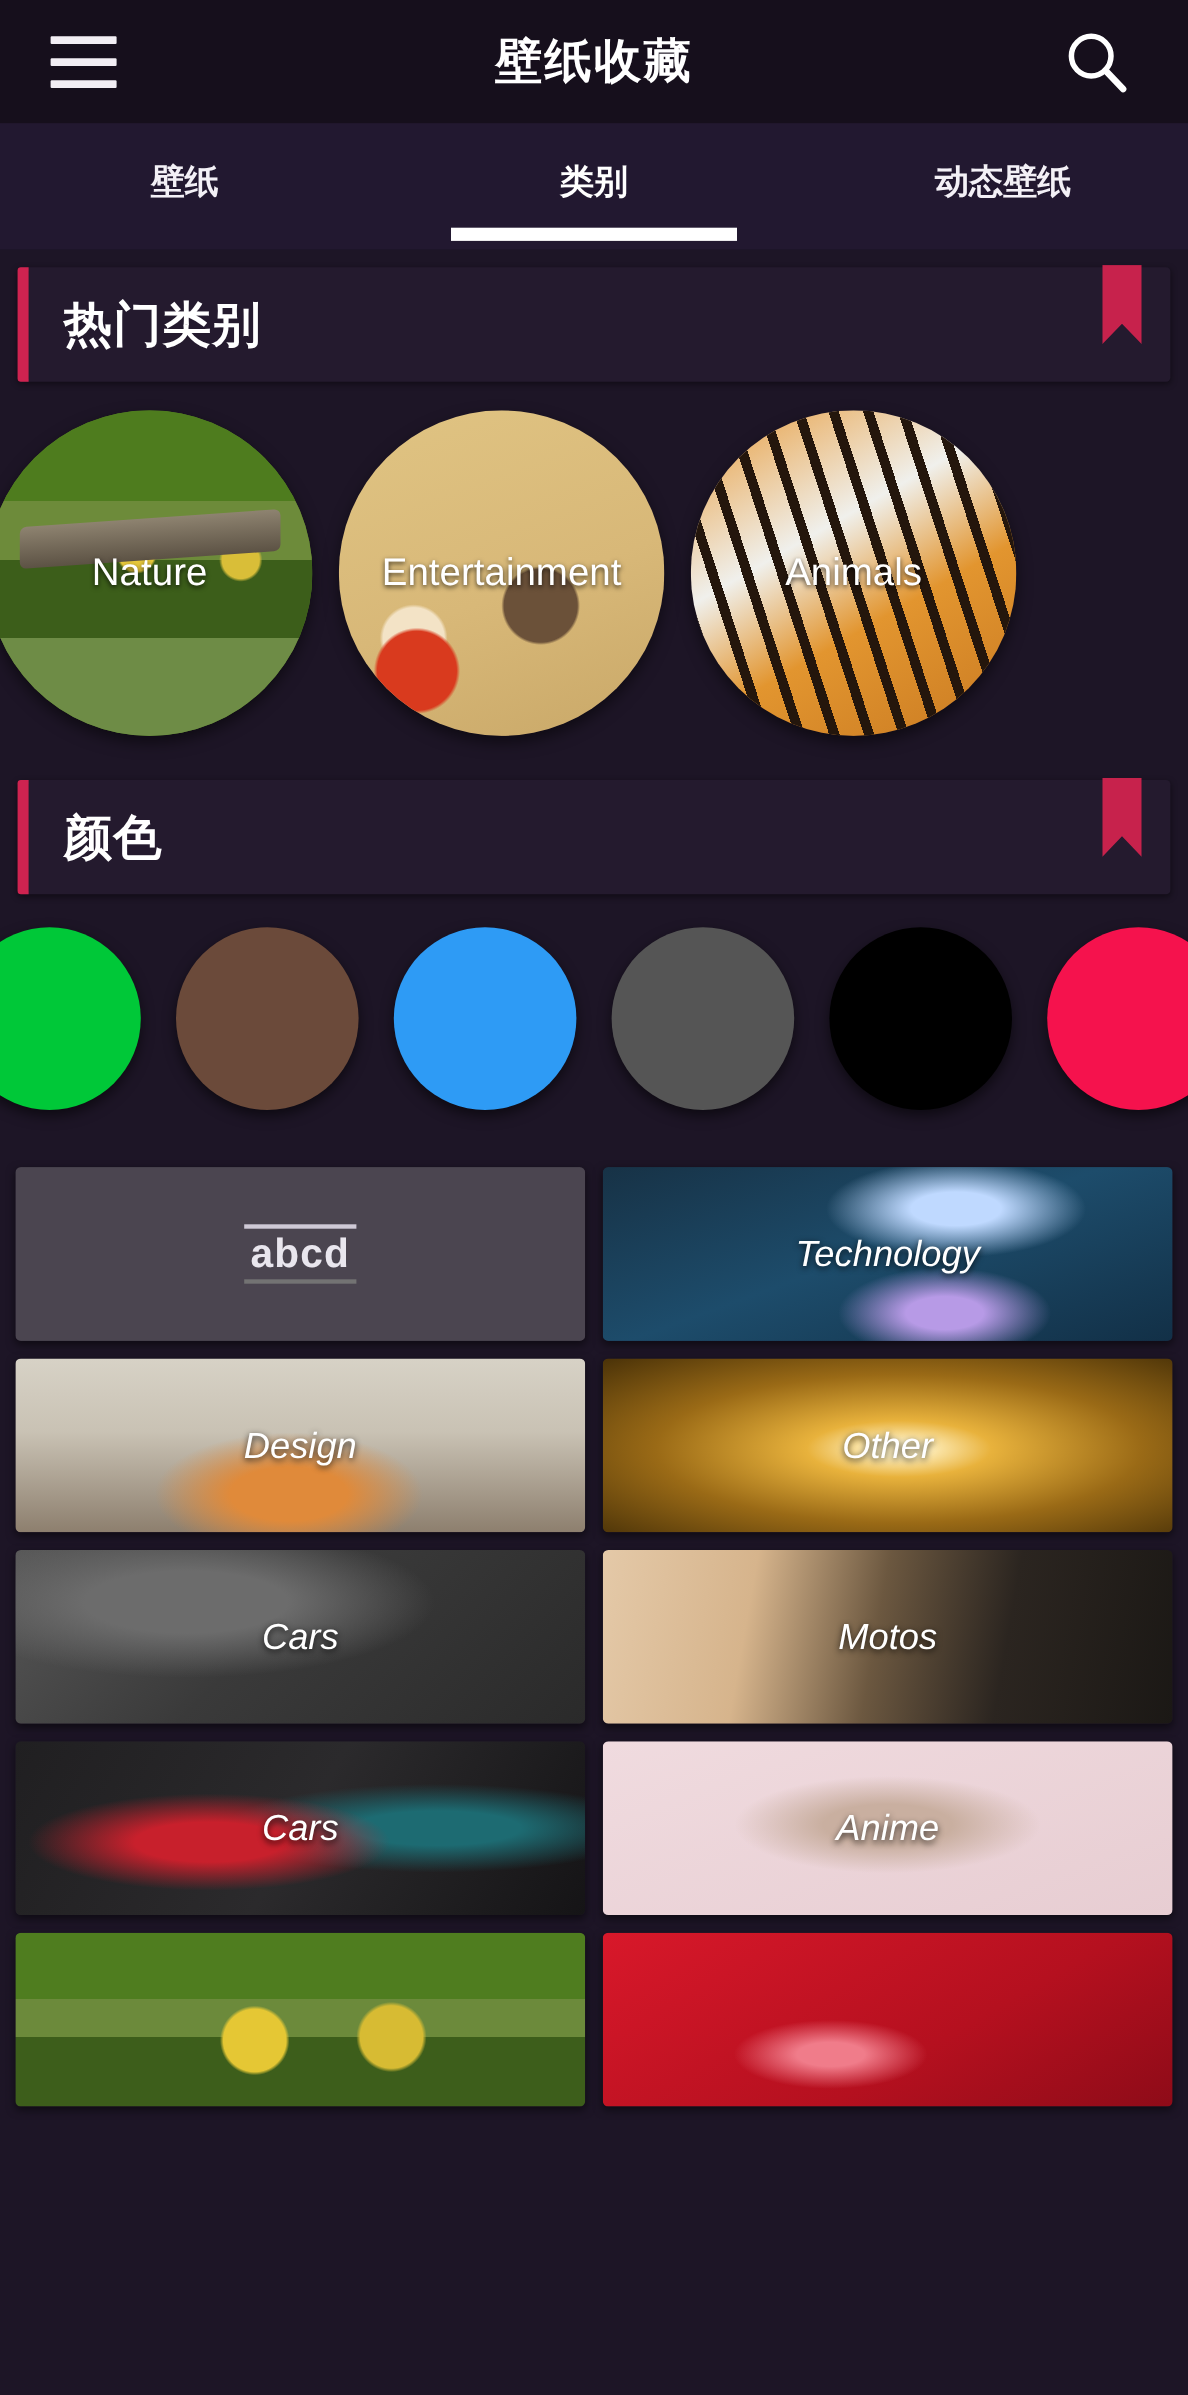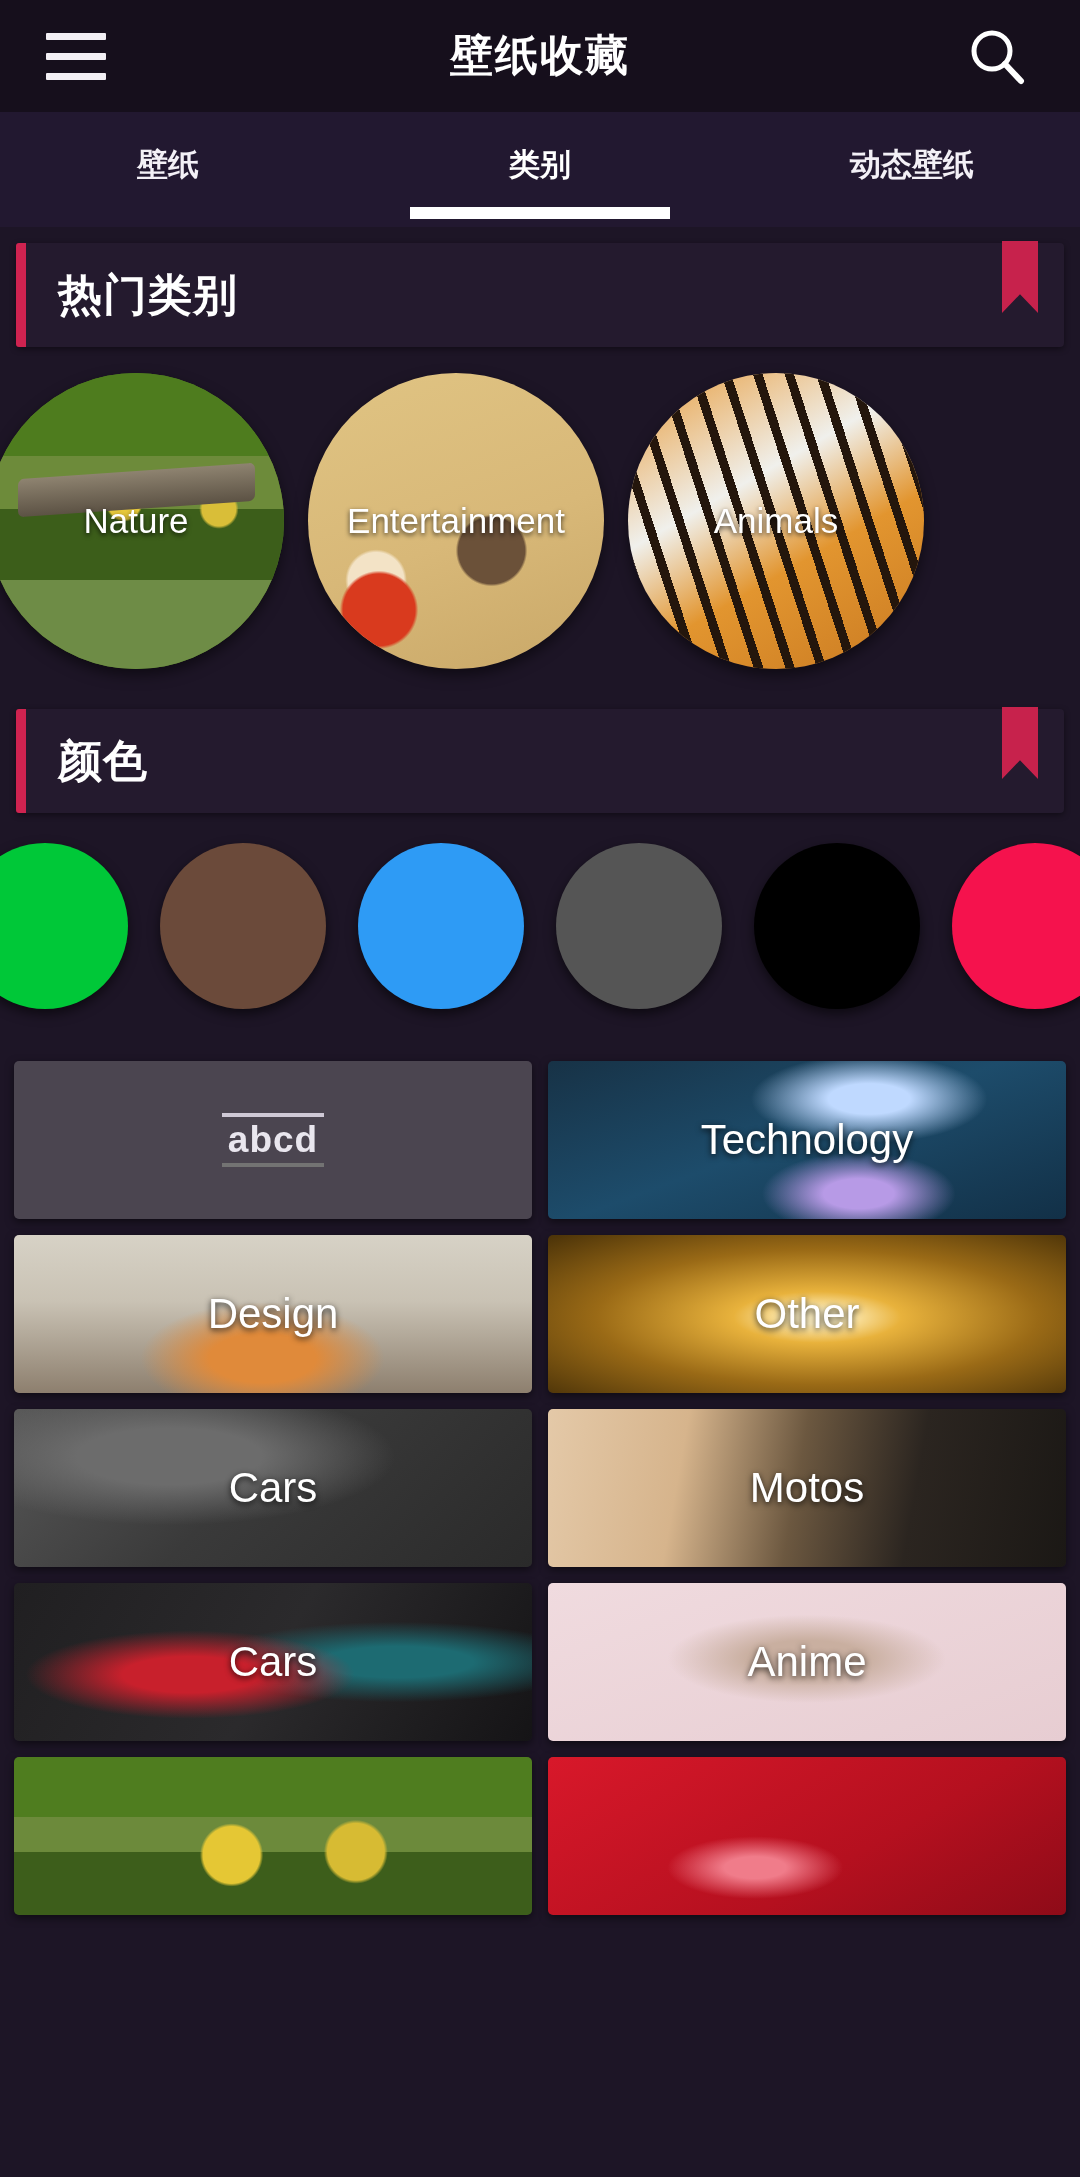--- a/index.html
+++ b/index.html
@@ -237,24 +237,25 @@
     align-items: center;
     justify-content: center;
     cursor: pointer;
     box-shadow: 0 3px 8px rgba(0,0,0,0.5);
   }
   .tile .bg { position: absolute; inset: 0; }
   .tile-label {
     position: relative;
     z-index: 3;
     color: #FFFFFF;
-    font-size: 42px;
+    font-size: 33px;
     font-weight: 500;
     text-shadow: 0 2px 6px rgba(0,0,0,0.8);
     white-space: nowrap;
+    font-style: italic;
   }
   .tile-label.dim { text-shadow: 0 1px 4px rgba(0,0,0,0.55); }
   .placeholder-glyph {
     position: relative;
     z-index: 3;
     color: #E9E6EE;
     font-size: 37px;
     font-weight: bold;
     letter-spacing: 1px;
     border-top: 4px solid #CFC9D6;

